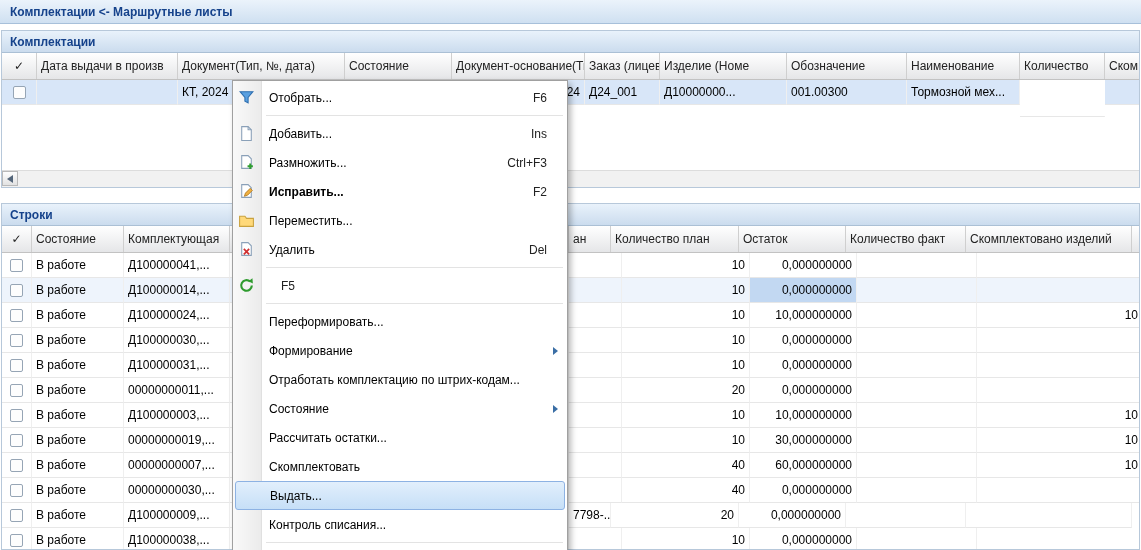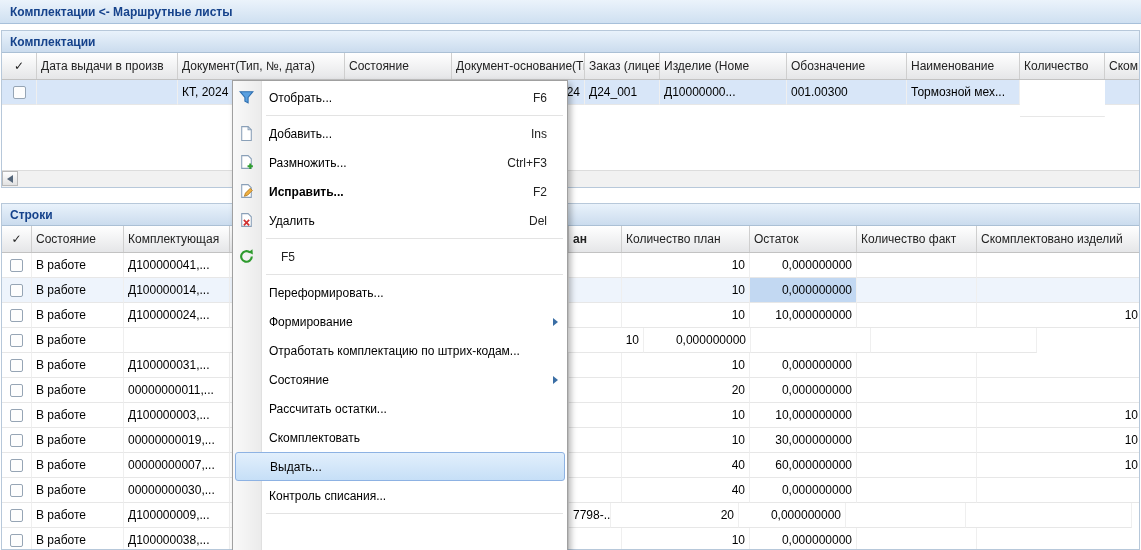--- a/index.html
+++ b/index.html
@@ -160,21 +160,21 @@
         </div>
         <div class="gh-cell" style="width: 92px;">
           <span>Состояние</span>
         </div>
         <div class="gh-cell" style="width: 106px;">
           <span>Комплектующая</span>
         </div>
         <div class="gh-cell" style="width: 339px;">
           <span></span>
         </div>
-        <div class="gh-cell" style="width: 53px; font-weight: bold;">
+        <div class="gh-cell" style="width: 42px;">
           <span>ан</span>
         </div>
         <div class="gh-cell" style="width: 128px;">
           <span>Количество план</span>
         </div>
         <div class="gh-cell" style="width: 107px;">
           <span>Остаток</span>
         </div>
         <div class="gh-cell" style="width: 120px;">
           <span>Количество факт</span>
@@ -270,20 +270,23 @@
           <div class="g-cell r" style="width: 166px;">
             <span>10</span>
           </div>
         </div>
         <div class="grid-row">
           <div class="g-cell center" style="width: 30px;">
             <span class="cb"></span>
           </div>
           <div class="g-cell" style="width: 92px;">
             <span>В работе</span>
+          </div>
+          <div class="g-cell" style="width: 106px;">
+            <span>Д100000030,...</span>
           </div>
           <div class="g-cell" style="width: 339px;">
             <span></span>
           </div>
           <div class="g-cell" style="width: 53px;">
             <span></span>
           </div>
           <div class="g-cell r" style="width: 128px;">
             <span>10</span>
           </div>
@@ -569,20 +572,28 @@
             <path d="M3.5,1.5 h6 l3,3 v9 h-9 z" fill="#fff" stroke="#8aa0b8"></path>
             <path d="M6,12.5 l1,-3 4.5,-4.5 2,2 -4.5,4.5 z" fill="#f0b040" stroke="#b07820" stroke-width="0.8"></path>
           </svg>
         </span>
         <span class="mi-label">Исправить...</span>
         <span class="mi-shortcut">F2</span>
       </div>
       <div class="menu-item">
         <span class="mi-icon">
           <svg width="17" height="17" viewBox="0 0 16 16">
+            <path d="M1.5,4 h5 l1.5,2 h6.5 v7.5 h-13 z" fill="#ffd97a" stroke="#c9a23f"></path>
+          </svg>
+        </span>
+        <span class="mi-label">Переместить...</span>
+      </div>
+      <div class="menu-item">
+        <span class="mi-icon">
+          <svg width="17" height="17" viewBox="0 0 16 16">
             <path d="M3.5,1.5 h6 l3,3 v9 h-9 z" fill="#fff" stroke="#8aa0b8"></path>
             <path d="M5.5,7.5 l5,5 M10.5,7.5 l-5,5" stroke="#d03030" stroke-width="1.6"></path>
           </svg>
         </span>
         <span class="mi-label">Удалить</span>
         <span class="mi-shortcut">Del</span>
       </div>
       <div class="menu-sep"></div>
       <div class="menu-item">
         <span class="mi-icon">

